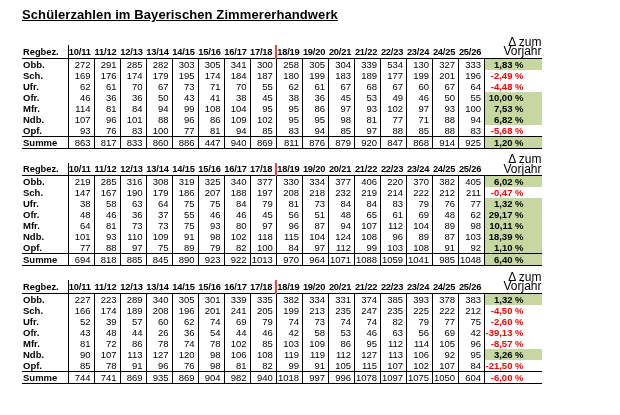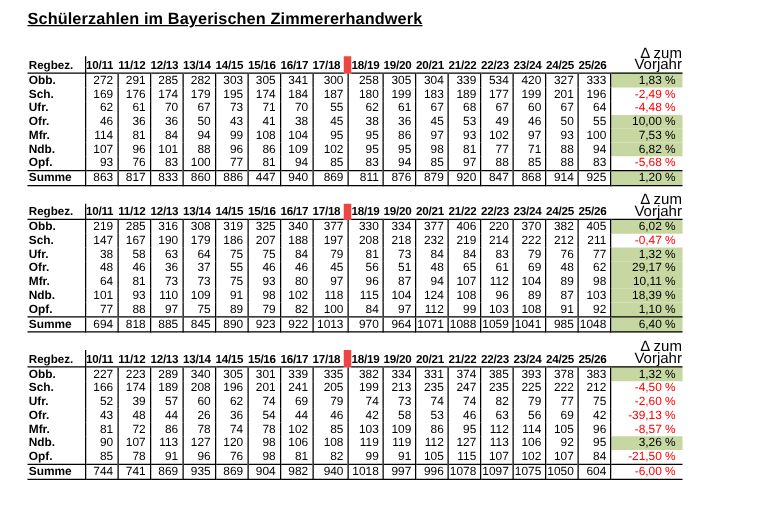--- a/index.html
+++ b/index.html
@@ -49,39 +49,39 @@
     font-size: 9.3px;
   }
   th.label, td.label {
     text-align: left;
     font-weight: bold;
     border-right: 1.2px solid #000;
     padding-left: 1px;
     margin-left: 20px;
   }
   th.year { text-align: center; letter-spacing: -0.2px; }
-  th.year-sep { border-right: 6px solid #ef4444; }
+  th.year-sep { border-right: 2px solid #ef4444; }
   td.num {
     text-align: right;
     border-right: 1px solid #000;
     font-weight: normal;
   }
   th.delta { position: relative; font-weight: normal; }
   .delta-head {
     position: absolute;
     left: 0; right: 0; bottom: 1px;
     text-align: right;
     font-size: 12px;
     line-height: 9.5px;
     font-weight: normal;
   }
   td.delta {
     text-align: right;
-    font-weight: normal;
-    padding-right: 5px;
+    font-weight: bold;
+    padding-right: 18px;
   }
   td.delta.pos { background: var(--pos-bg, #c6d7a1); }
   td.delta.neg { color: var(--neg-text, #ff0000); }
   tr.total td {
     height: 12px;
     border-top: 1px solid #000;
     border-bottom: 1.5px solid #000;
   }
   tr.total td.label { font-weight: bold; }
 </style>
@@ -149,21 +149,21 @@
               <td class="num">282</td>
               <td class="num">303</td>
               <td class="num">305</td>
               <td class="num">341</td>
               <td class="num">300</td>
               <td class="num">258</td>
               <td class="num">305</td>
               <td class="num">304</td>
               <td class="num">339</td>
               <td class="num">534</td>
-              <td class="num">420</td>
+              <td class="num">130</td>
               <td class="num">327</td>
               <td class="num">333</td>
               <td class="delta pos">1,83 %</td>
             </tr>
             <tr>
               <td class="label">Sch.</td>
               <td class="num">169</td>
               <td class="num">176</td>
               <td class="num">174</td>
               <td class="num">179</td>

